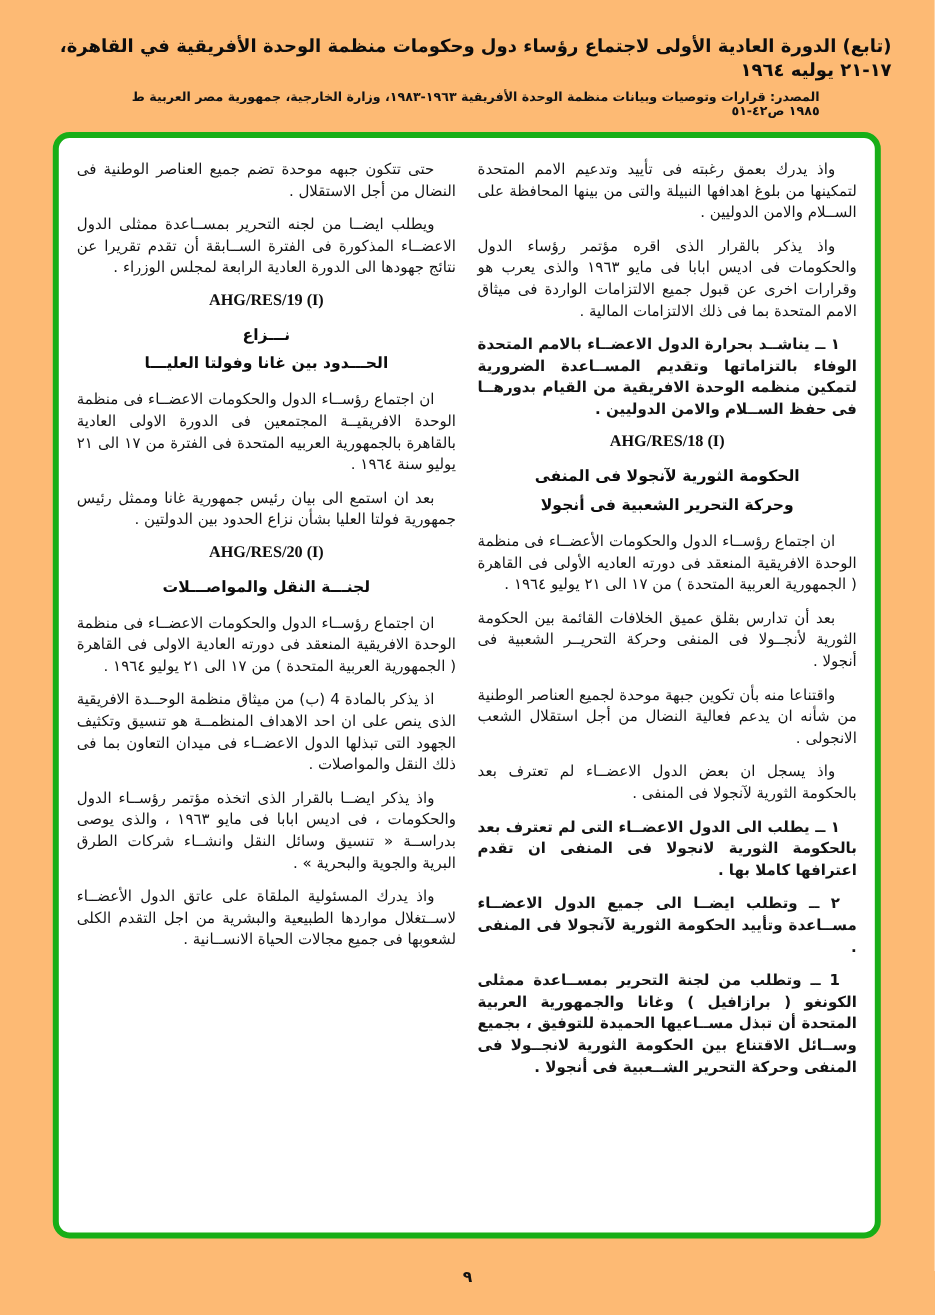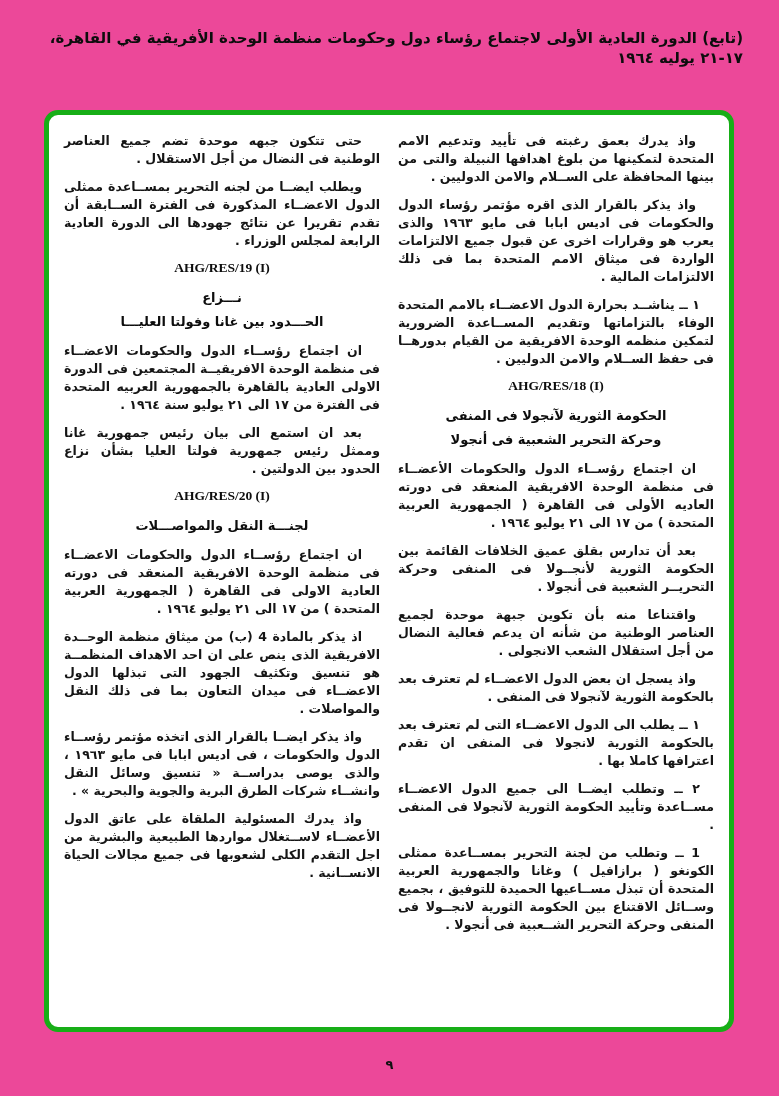--- a/index.html
+++ b/index.html
@@ -3,21 +3,21 @@
 <meta charset="utf-8">
 <style>
   html, body {
     margin: 0; padding: 0;
     background: #ffffff;
     font-family: "DejaVu Sans", sans-serif;
   }
   #page {
     position: relative;
     width: 779px; height: 1096px;
-    background: #ec4899;
+    background: #fdba74;
     overflow: hidden;
     color: #111;
   }
   
   .doc-header {
     direction: rtl;
     text-align: right;
     padding: 28px 36px 0 40px;
   }
   .doc-title {
@@ -51,21 +51,21 @@
     background: #ffffff;
   }
   .col {
     flex: 1 1 0;
     min-width: 0;
     direction: rtl;
   }
   
   .para {
     font-size: 12.5px;
-    font-weight: 700;
+    font-weight: 400;
     line-height: 18px;
     text-align: justify;
     text-indent: 18px;
     margin: 0 0 10px 0;
     color: #151515;
   }
   .num-item {
     font-size: 12.5px;
     font-weight: 700;
     line-height: 18px;
@@ -104,20 +104,21 @@
     color: #111;
   }
 </style>
 </head>
 <body>
 
 <div id="page">
 
   <div class="doc-header">
     <div class="doc-title">(تابع)  الدورة العادية الأولى لاجتماع رؤساء دول وحكومات منظمة الوحدة الأفريقية في القاهرة، ١٧-٢١ يوليه ١٩٦٤</div>
+    <div class="doc-source">المصدر: قرارات وتوصيات وبيانات منظمة الوحدة الأفريقية ١٩٦٣-١٩٨٣، وزارة الخارجية، جمهورية مصر العربية ط ١٩٨٥ ص٤٢-٥١</div>
   </div>
 
   <div class="highlight-box">
 
     <div class="col">
       <p class="para">واذ يدرك بعمق رغبته فى تأييد وتدعيم الامم المتحدة لتمكينها من بلوغ اهدافها النبيلة والتى من بينها المحافظة على الســلام والامن الدوليين .</p>
       <p class="para">واذ يذكر بالقرار الذى اقره مؤتمر رؤساء الدول والحكومات فى اديس ابابا فى مايو ١٩٦٣ والذى يعرب هو وقرارات اخرى عن قبول جميع الالتزامات الواردة فى ميثاق الامم المتحدة بما فى ذلك الالتزامات المالية .</p>
       <p class="num-item">١ ــ يناشــد بحرارة الدول الاعضــاء بالامم المتحدة الوفاء بالتزاماتها وتقديم المســاعدة الضرورية لتمكين منظمه الوحدة الافريقية من القيام بدورهــا فى حفظ الســلام والامن الدوليين .</p>
       <div class="res-ref">AHG/RES/18 (I)</div>
       <div class="res-title first">الحكومة الثورية لآنجولا فى المنفى</div>

